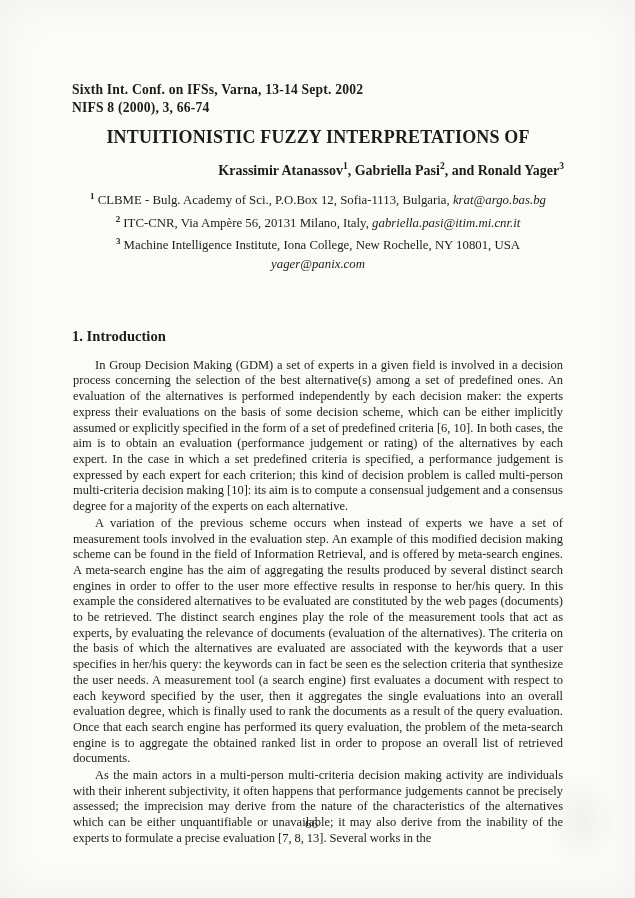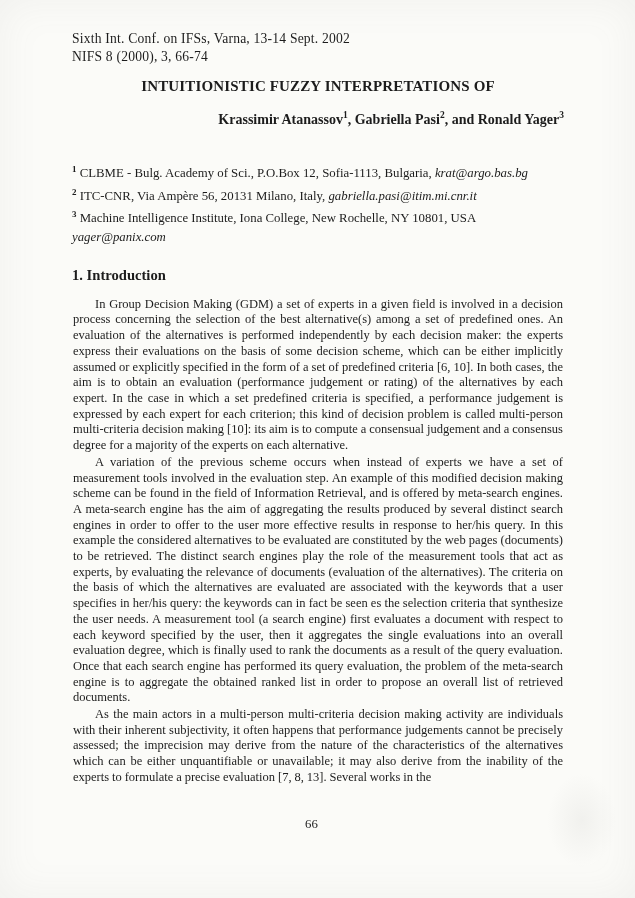--- a/index.html
+++ b/index.html
@@ -14,50 +14,51 @@
     overflow: hidden;
     box-shadow: inset 0 0 40px rgba(120,120,115,0.08);
   }
   .content {
     position: absolute;
     left: 72px;
     top: 0;
     width: 492px;
   }
   .doc-header {
-    margin-top: 30px;
-    font-weight: normal;
+    margin-top: 81px;
+    font-weight: bold;
     font-size: 13.6px;
     line-height: 18px;
     letter-spacing: 0.2px;
   }
   .paper-title {
     margin-top: 12px;
     text-align: center;
     font-weight: bold;
-    font-size: 15px;
+    font-size: 18px;
     line-height: 17.5px;
     letter-spacing: 0.15px;
   }
   .authors {
     margin-top: 14px;
     text-align: right;
     font-weight: bold;
     font-size: 14px;
   }
   .authors sup { font-size: 9.5px; }
   .affiliations {
-    margin-top: 33px;
+    margin-top: 9px;
+    text-align: center;
     font-size: 12.8px;
     line-height: 18.2px;
   }
   .affiliations sup { font-size: 9px; font-weight: bold; }
   .affiliations .email { font-style: italic; }
   .section-heading {
-    margin-top: 21px;
+    margin-top: 55px;
     font-weight: bold;
     font-size: 14.6px;
   }
   .body-text {
     margin-top: 13px;
     font-size: 12.5px;
     line-height: 15.7px;
     text-align: justify;
     word-spacing: -0.2px;
   }

